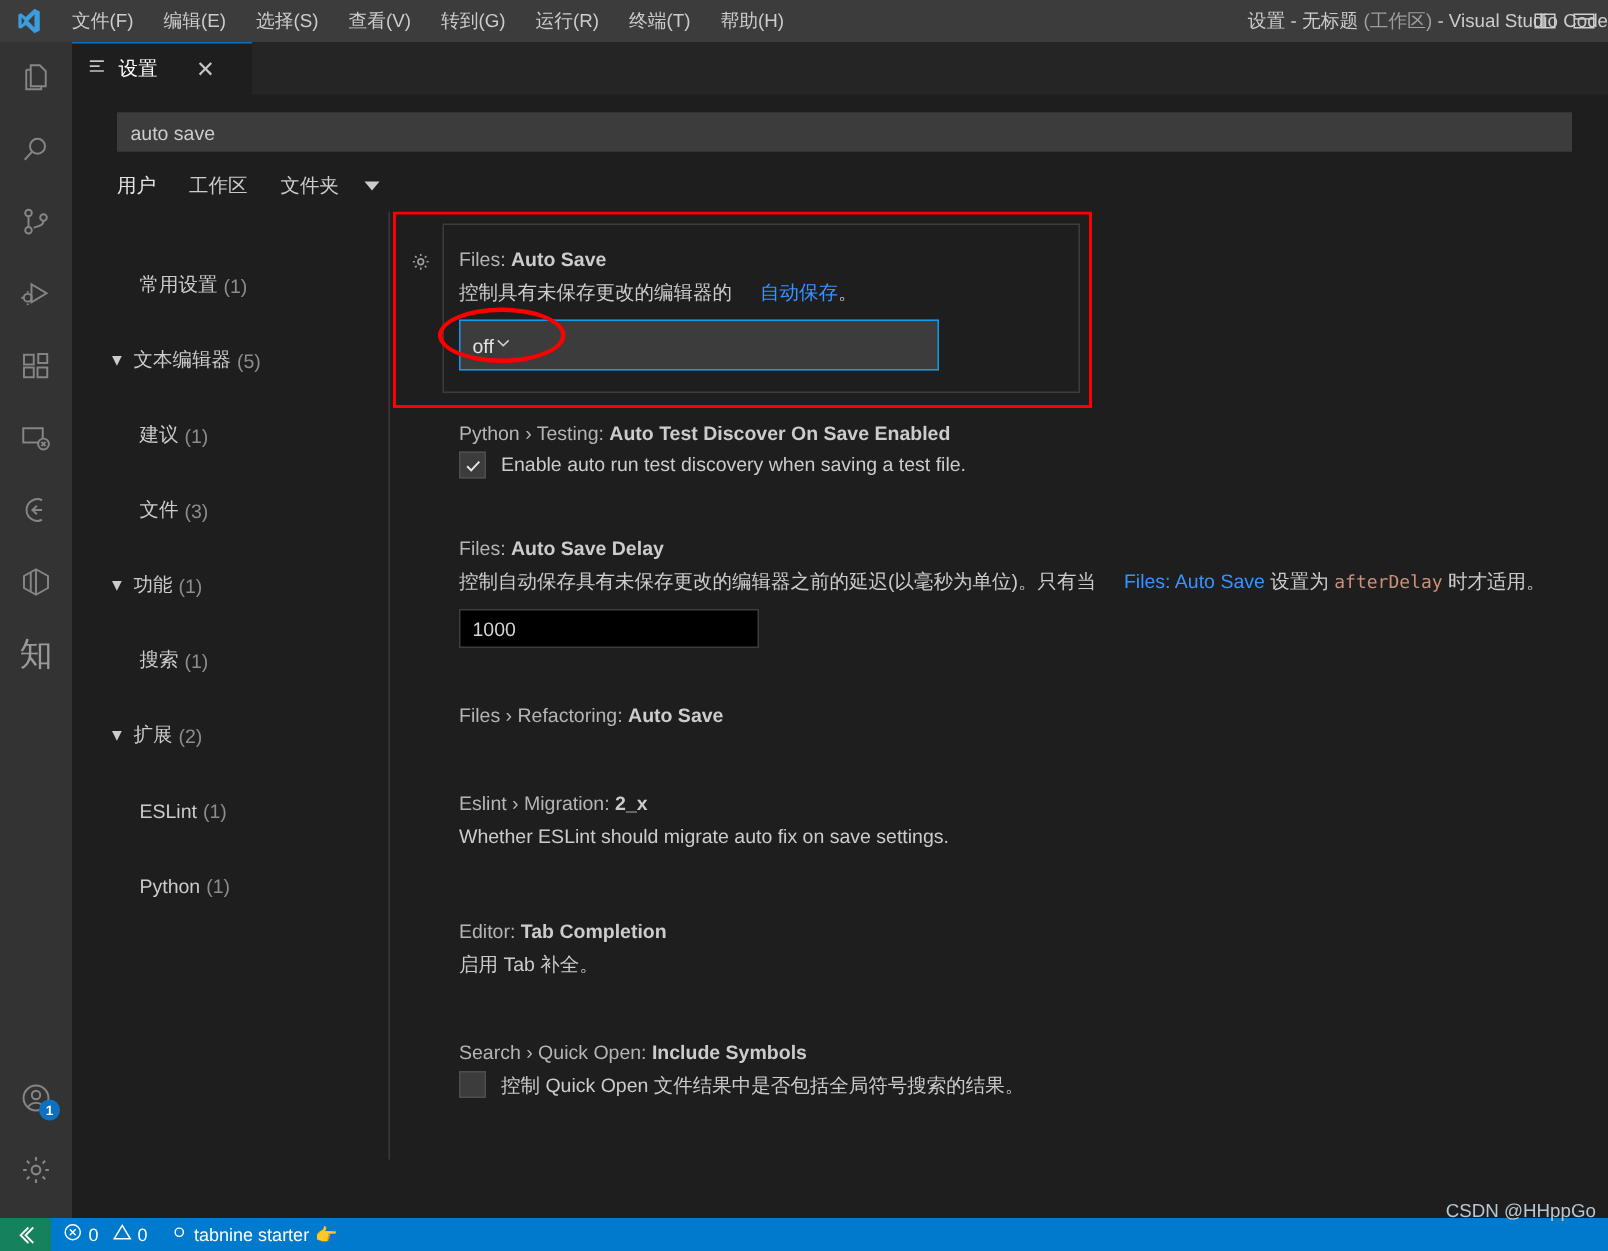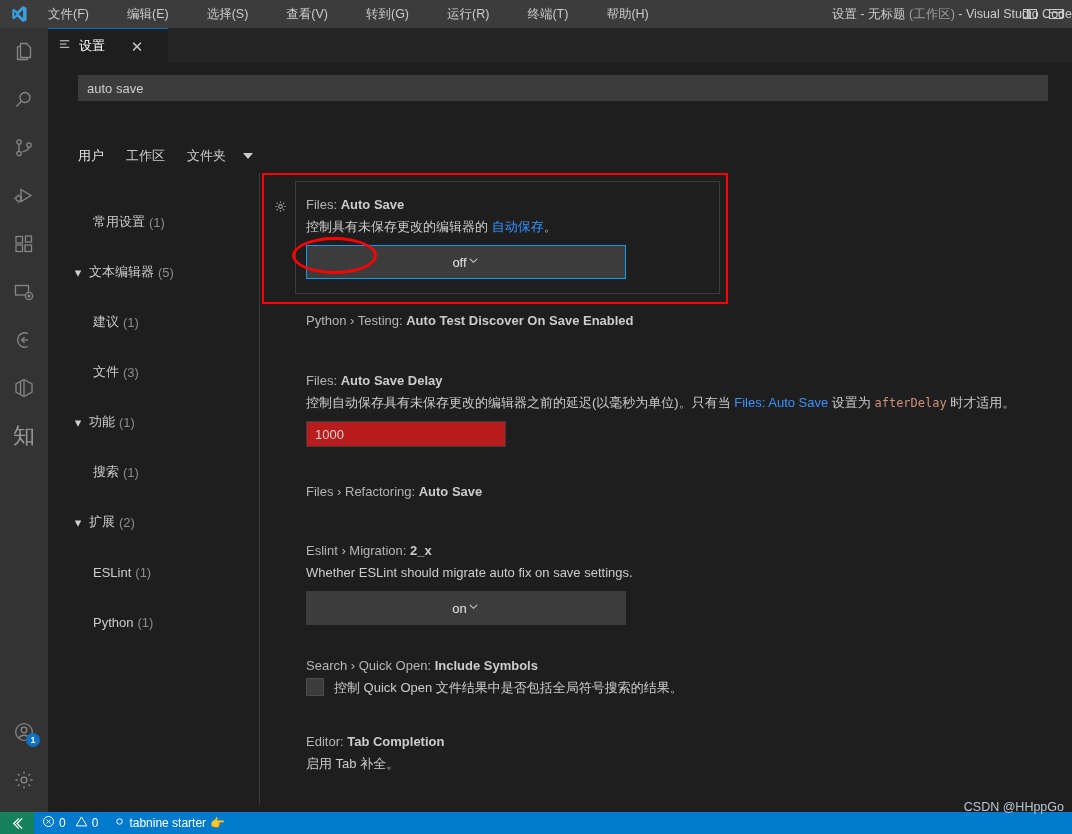--- a/index.html
+++ b/index.html
@@ -12,21 +12,21 @@
   }
   .app { position: relative; width: 1072px; height: 834px; }
 
   
   .titlebar {
     position: absolute; top: 0; left: 0; width: 1072px; height: 28px;
     background: #3c3c3c; display: flex; align-items: center;
   }
   .vscode-logo { width: 38px; display: flex; align-items: center; justify-content: center; }
   .vscode-logo svg { display: block; }
-  .menu { display: flex; align-items: center; gap: 18px; }
+  .menu { display: flex; align-items: center; gap: 0px; }
   .menu-item {
     font-size: 12.5px; color: #cccccc; padding: 4px 10px; white-space: nowrap;
     line-height: 16px;
   }
   .title-center {
     position: absolute; left: 0; right: 0; text-align: right;
     font-size: 12.5px; color: #cccccc; pointer-events: none;
   }
   .title-center .dim { color: #9d9d9d; }
   .win-actions {
@@ -67,21 +67,21 @@
   .tabs-rest { flex: 1; background: #252526; }
 
   
   .searchwrap { padding: 12px 24px 0 30px; }
   .searchbox {
     height: 26px; background: #3c3c3c; color: #cccccc;
     font-size: 13px; display: flex; align-items: center; padding: 0 8px;
     border: 1px solid #3c3c3c;
   }
 
-  .scopes { display: flex; align-items: center; gap: 22px; padding: 11px 0 0 30px; height: 40px; margin-top: 32px; }
+  .scopes { display: flex; align-items: center; gap: 22px; padding: 11px 0 0 30px; height: 40px; }
   .scope { font-size: 13px; color: #cccccc; padding-bottom: 5px; }
   .scope.active { color: #e7e7e7; }
   .scope-folder { display: flex; align-items: center; gap: 17px; }
   .caret-down { width: 0; height: 0; border-left: 5px solid transparent; border-right: 5px solid transparent; border-top: 6px solid #cccccc; }
 
   .body-split { display: flex; height: 632px; }
 
   
   .toc { width: 211px; padding-top: 10px; padding-left: 0px; }
   .toc-row {
@@ -96,41 +96,41 @@
 
   
   .settings-pane { flex: 1; position: relative; overflow: hidden; }
   .setting-row { position: relative; padding: 0 0 0 46px; }
   .setting-gear {
     position: absolute; left: 12px; top: 2px; color: #8b8b8b;
   }
   .setting-title { font-size: 13px; font-weight: bold; color: #cccccc; margin-bottom: 6px; }
   .setting-title .cat { font-weight: normal; color: #b5b5b5; }
   .setting-desc { font-size: 13px; color: #cccccc; line-height: 18px; margin-bottom: 9px; }
-  .setting-desc .link { color: #3794ff; }
+  .setting-desc .link { color: #3794ff; margin-left: 15px; }
   .setting-desc .code {
     font-family: "DejaVu Sans Mono", "Liberation Mono", monospace;
     color: #ce9178; font-size: 12px;
   }
   .chk-line { display: flex; align-items: flex-start; gap: 10px; font-size: 13px; color: #cccccc; }
   .checkbox {
     width: 18px; height: 18px; background: #3c3c3c; border: 1px solid #4d4d4d;
     display: flex; align-items: center; justify-content: center; flex: none; margin-top: -1px;
   }
   .checkbox svg { display: block; }
 
   .select {
     width: 320px; height: 26px; background: #3c3c3c; color: #e4e4e4;
     font-size: 13px; display: flex; align-items: center; padding: 16px 8px;
-    justify-content: center; border: 1px solid #3c3c3c;
+    justify-content: flex-start; border: 1px solid #3c3c3c;
   }
   .select.focused { border: 1px solid #0e9bf0; background: #3c3c3c; }
   .chev { color: #cccccc; }
   .textinput {
-    width: 200px; height: 26px; background: #b91c1c; color: #d4d4d4;
+    width: 200px; height: 26px; background: #000000; color: #d4d4d4;
     font-size: 13px; display: flex; align-items: center; padding: 0 8px;
     border: 1px solid #3c3c3c;
   }
 
   
   .hl-wrap { position: absolute; left: 2px; top: 0px; width: 466px; height: 131px; border: 2px solid #ff0000; pointer-events: none; z-index: 3; }
   .first-card { position: absolute; left: 35px; top: 8px; width: 425px; height: 113px; border: 1px solid #3c3c3c; }
 
   .ellipse {
     position: absolute; left: 32px; top: 64px; width: 85px; height: 37px;
@@ -370,57 +370,57 @@
                     <path d="M3.5 6 8 10.3 12.5 6"></path>
                   </svg>
               </span>
             </div>
           </div>
           <div class="ellipse"></div>
         </div>
 
         <div class="setting-row" style="padding-top:0px;">
           <div class="setting-title"><span class="cat">Python › Testing: </span><span>Auto Test Discover On Save Enabled</span></div>
+          <div class="chk-line">
+            <span class="checkbox">
+              <svg width="13" height="13" viewBox="0 0 16 16" fill="none" stroke="#e7e7e7" stroke-width="1.6">
+                  <path d="M3 8.4 6.3 11.8 13 4.6"></path>
+                </svg>
+            </span>
+            <span>Enable auto run test discovery when saving a test file.</span>
+          </div>
         </div>
 
         <div class="setting-row" style="padding-top:39px;">
           <div class="setting-title"><span class="cat">Files: </span><span>Auto Save Delay</span></div>
           <div class="setting-desc"><span>控制自动保存具有未保存更改的编辑器之前的延迟(以毫秒为单位)。只有当 </span><span class="link">Files: Auto Save</span><span> 设置为 </span><span class="code">afterDelay</span><span> 时才适用。</span></div>
           <div class="textinput">1000</div>
         </div>
 
         <div class="setting-row" style="padding-top:37px;">
           <div class="setting-title"><span class="cat">Files › Refactoring: </span><span>Auto Save</span></div>
         </div>
 
         <div class="setting-row" style="padding-top:38px;">
           <div class="setting-title"><span class="cat">Eslint › Migration: </span><span>2_x</span></div>
           <div class="setting-desc">Whether ESLint should migrate auto fix on save settings.</div>
-          <div class="select">
-            <span>on</span>
-            <span class="chev">
-              <svg width="13" height="13" viewBox="0 0 16 16" fill="none" stroke="#cccccc" stroke-width="1.3">
-                  <path d="M3.5 6 8 10.3 12.5 6"></path>
-                </svg>
-            </span>
-          </div>
+        </div>
+
+        <div class="setting-row" style="padding-top:37px;">
+          <div class="setting-title"><span class="cat">Editor: </span><span>Tab Completion</span></div>
+          <div class="setting-desc">启用 Tab 补全。</div>
+
         </div>
 
         <div class="setting-row" style="padding-top:33px;">
           <div class="setting-title"><span class="cat">Search › Quick Open: </span><span>Include Symbols</span></div>
           <div class="chk-line">
             <span class="checkbox"></span>
             <span>控制 Quick Open 文件结果中是否包括全局符号搜索的结果。</span>
           </div>
-        </div>
-
-        <div class="setting-row" style="padding-top:37px;">
-          <div class="setting-title"><span class="cat">Editor: </span><span>Tab Completion</span></div>
-          <div class="setting-desc">启用 Tab 补全。</div>
-
         </div>
 
       </div>
     </div>
   </div>
 
   <div class="watermark">CSDN @HHppGo</div>
 
   <div class="statusbar">
     <div class="status-remote">

